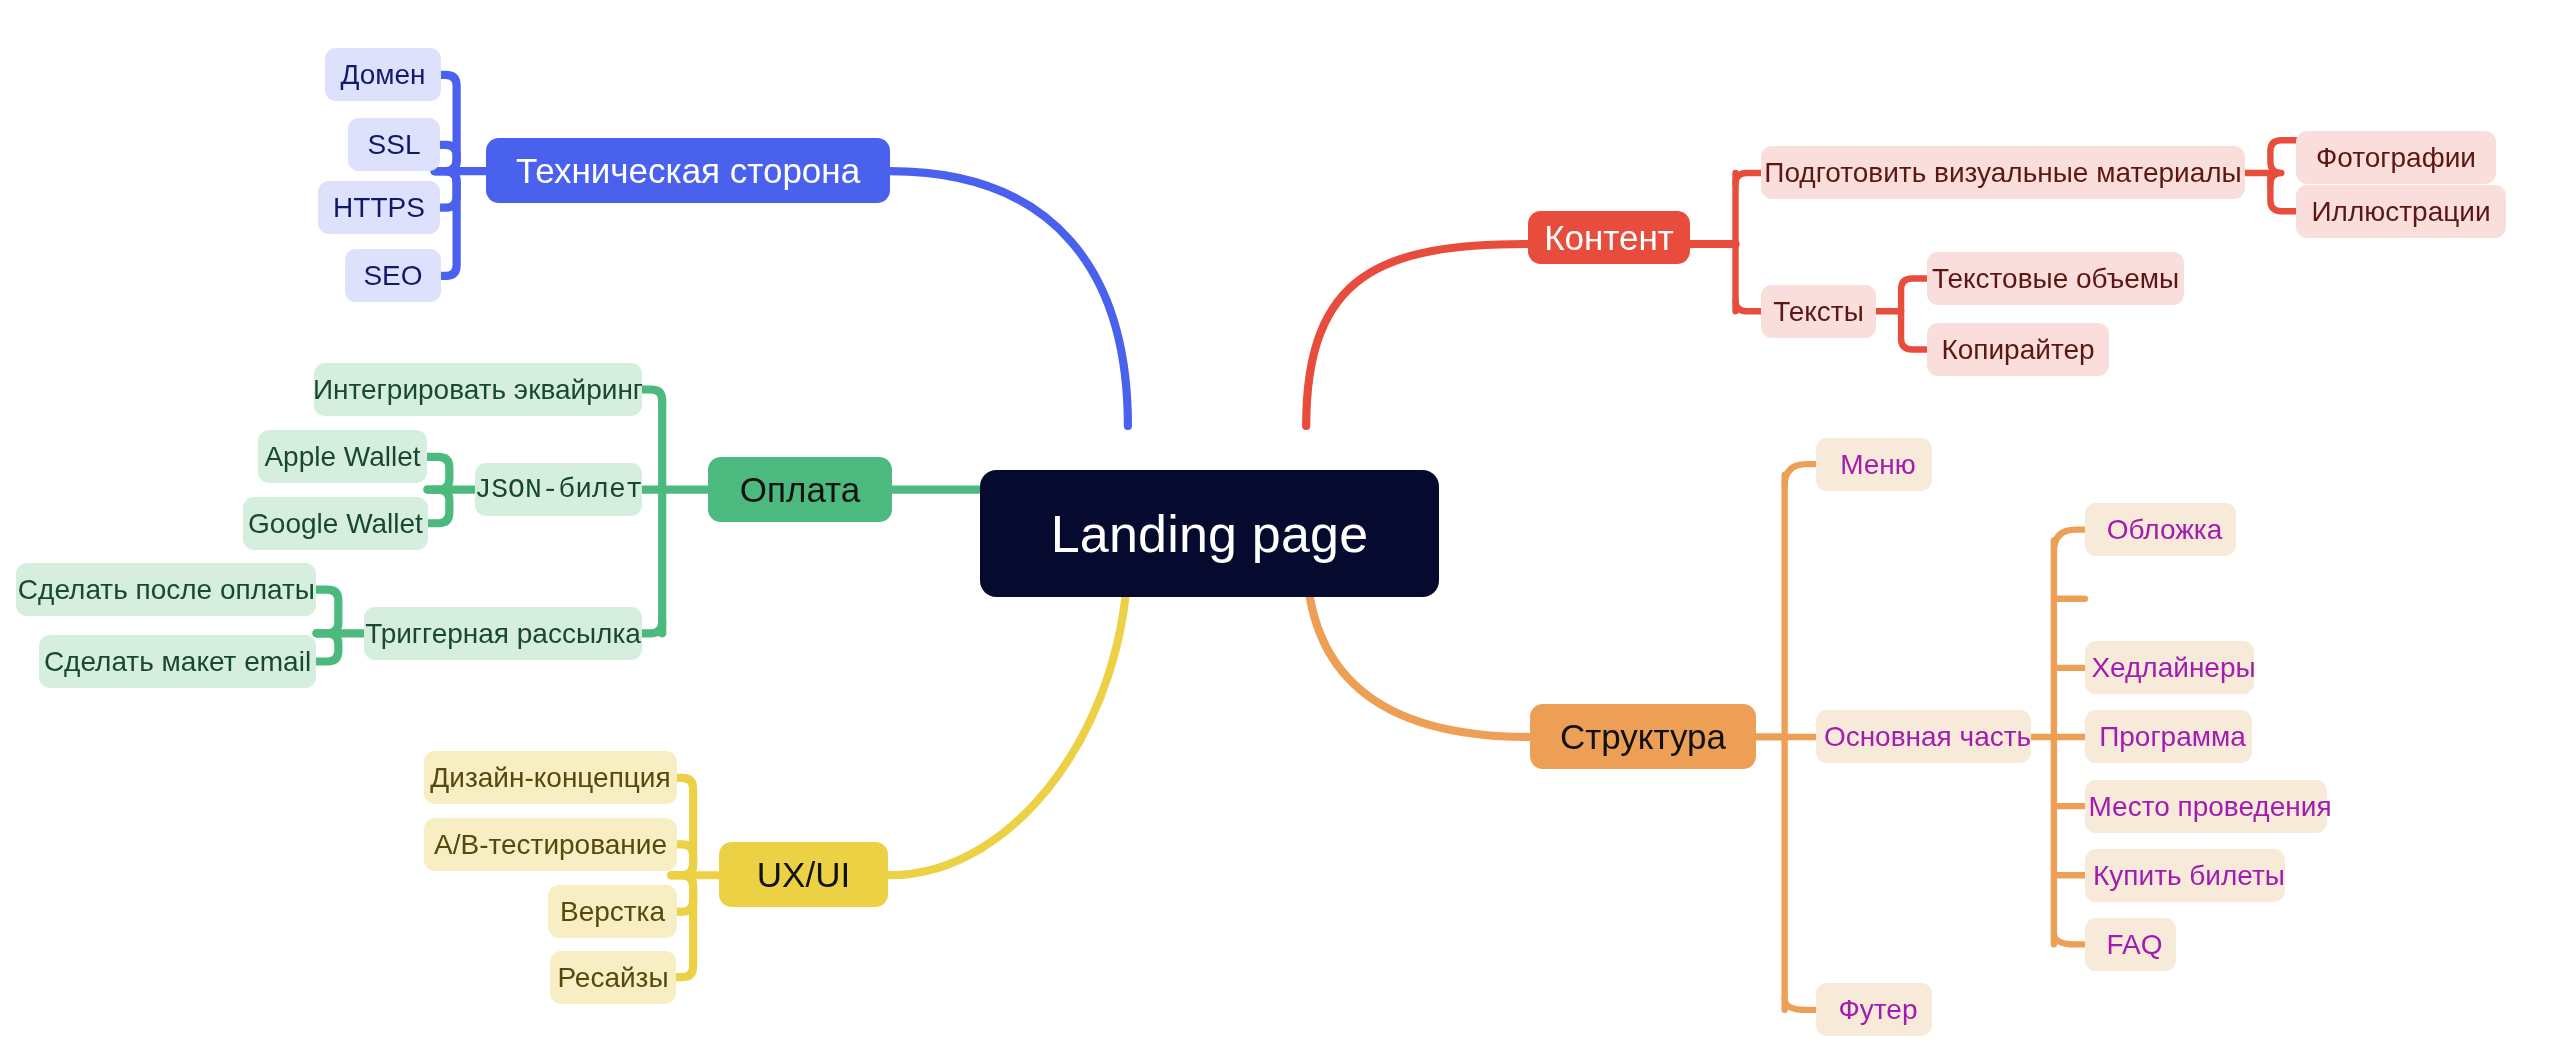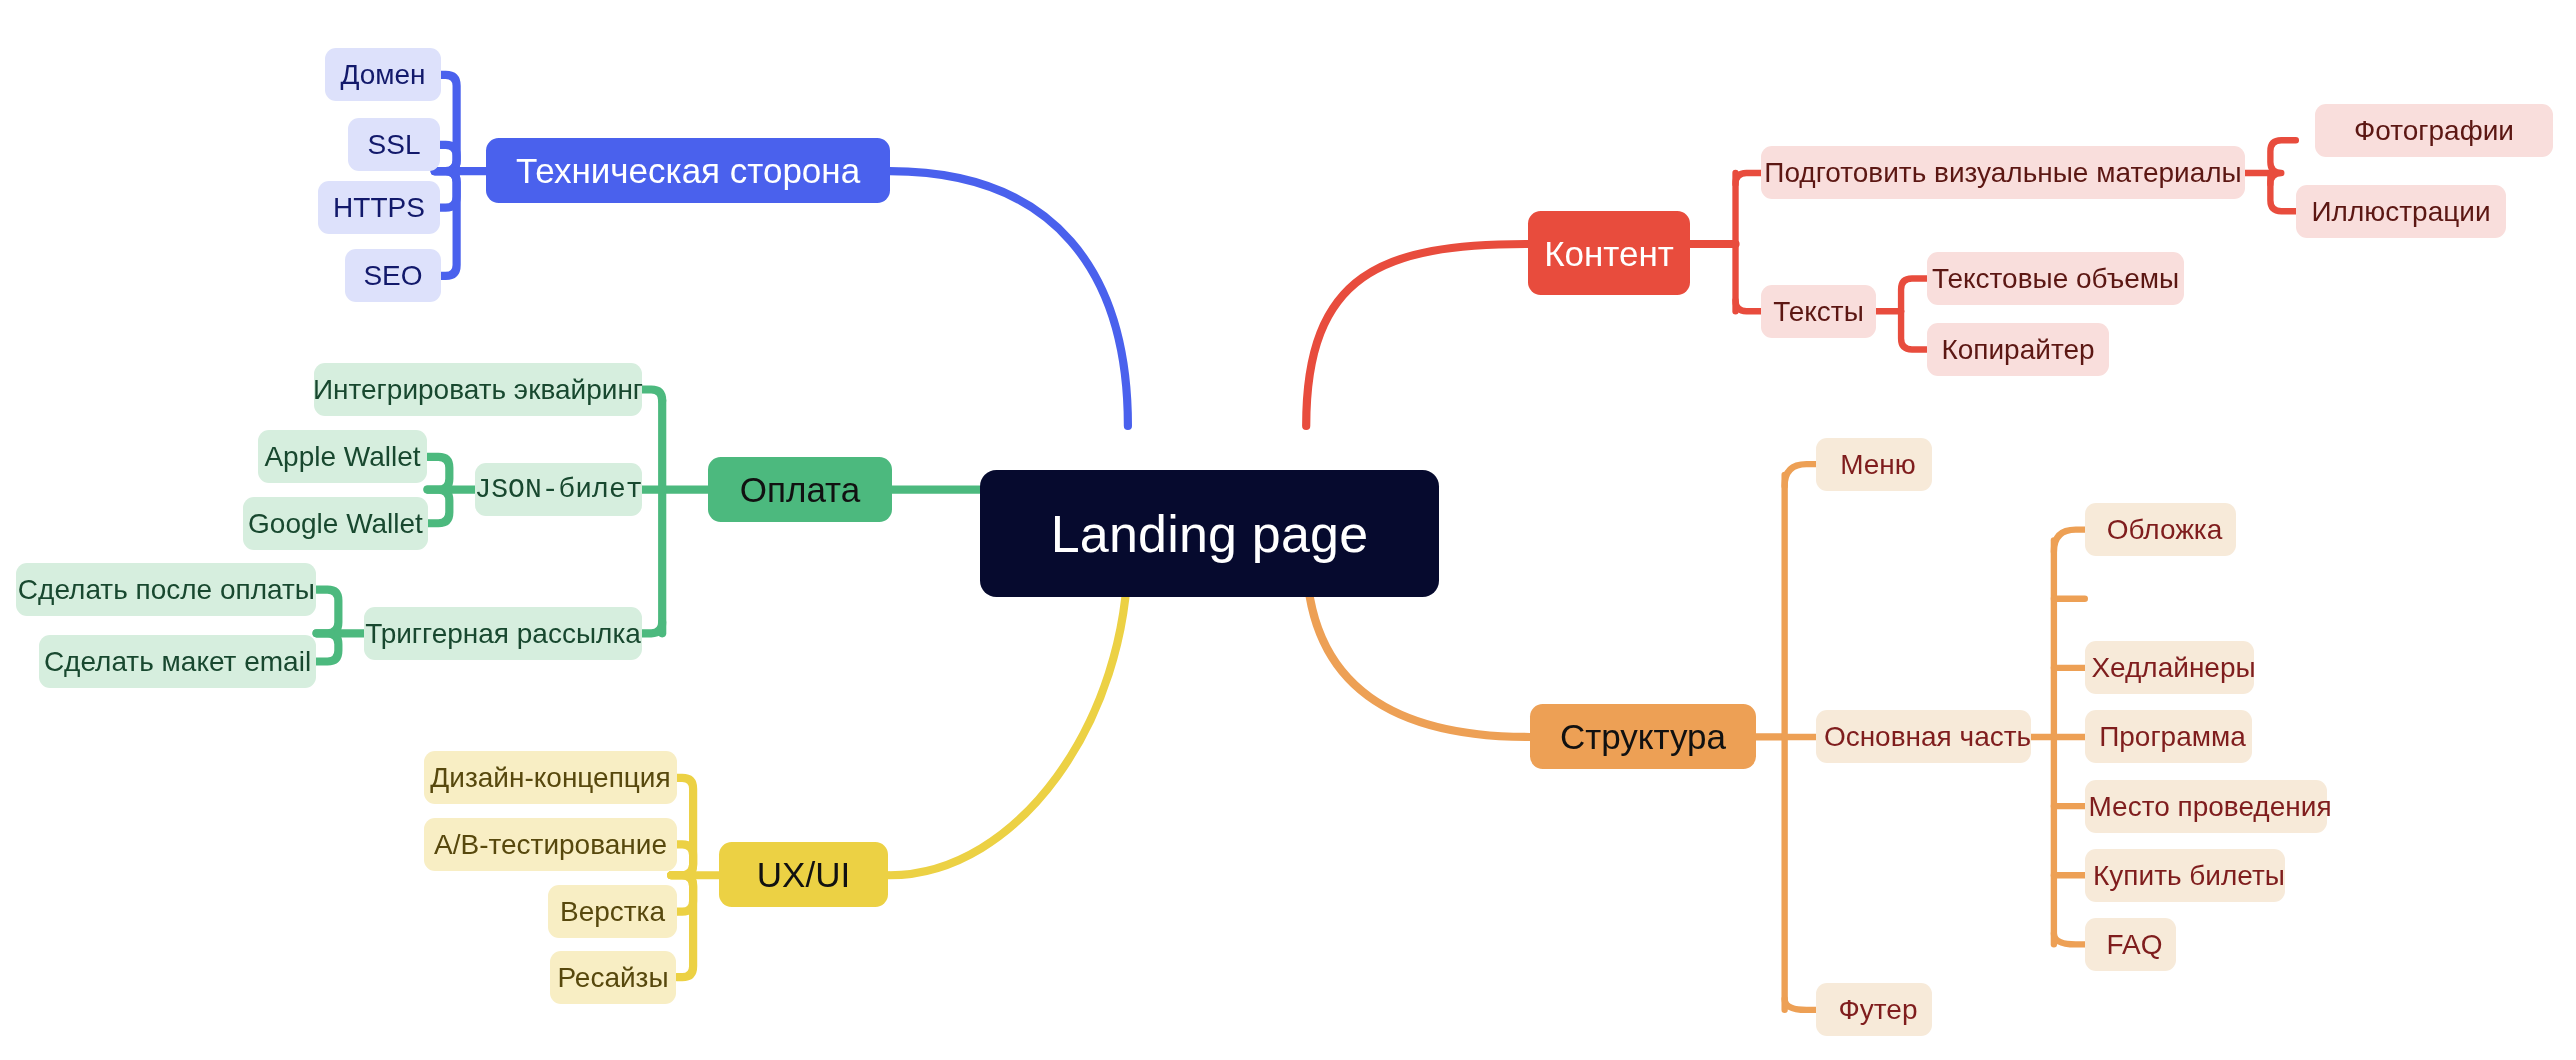--- a/index.html
+++ b/index.html
@@ -53,21 +53,21 @@
 
   
   .n-sub {
     border-radius: 11px;
     font-size: 28px;
   }
   .n-sub.c-blue   { background: #dde1fb; color: #12196b; }
   .n-sub.c-red    { background: #f9dedc; color: #5c1713; }
   .n-sub.c-green  { background: #d6eede; color: #18482f; }
   .n-sub.c-yellow { background: #f8eec4; color: #57480d; }
-  .n-sub.c-orange { background: #f7ead9; color: #7f1d1d; padding-left: 8px; }
+  .n-sub.c-orange { background: #f7ead9; color: #a21caf; padding-left: 8px; }
 
   .edge { fill: none; stroke-linecap: round; stroke-linejoin: round; }
 </style>
 </head>
 <body>
 
 <div id="canvas">
 
   <svg id="links" viewBox="0 0 2832 1166" width="2576" height="1061">
 
@@ -193,28 +193,28 @@
   <div class="node n-sub c-yellow" style="left:424px; top:818px; width:253px; height:53px;">
     <span>A/B-тестирование</span>
   </div>
   <div class="node n-sub c-yellow" style="left:548px; top:885px; width:129px; height:53px;">
     <span>Верстка</span>
   </div>
   <div class="node n-sub c-yellow" style="left:550px; top:951px; width:126px; height:53px;">
     <span>Ресайзы</span>
   </div>
 
-  <div class="node n-main c-red" style="left:1528px; top:211px; width:162px; height:84px;">
+  <div class="node n-main c-red" style="left:1528px; top:211px; width:162px; height:53px;">
     <span>Контент</span>
   </div>
 
   <div class="node n-sub c-red" style="left:1761px; top:146px; width:484px; height:53px;">
     <span>Подготовить визуальные материалы</span>
   </div>
-  <div class="node n-sub c-red" style="left:2296px; top:104px; width:238px; height:53px;margin-left:19px;">
+  <div class="node n-sub c-red" style="left:2296px; top:131px; width:200px; height:53px;">
     <span>Фотографии</span>
   </div>
   <div class="node n-sub c-red" style="left:2296px; top:185px; width:210px; height:53px;">
     <span>Иллюстрации</span>
   </div>
   <div class="node n-sub c-red" style="left:1761px; top:285px; width:115px; height:53px;">
     <span>Тексты</span>
   </div>
   <div class="node n-sub c-red" style="left:1927px; top:252px; width:257px; height:53px;">
     <span>Текстовые объемы</span>

